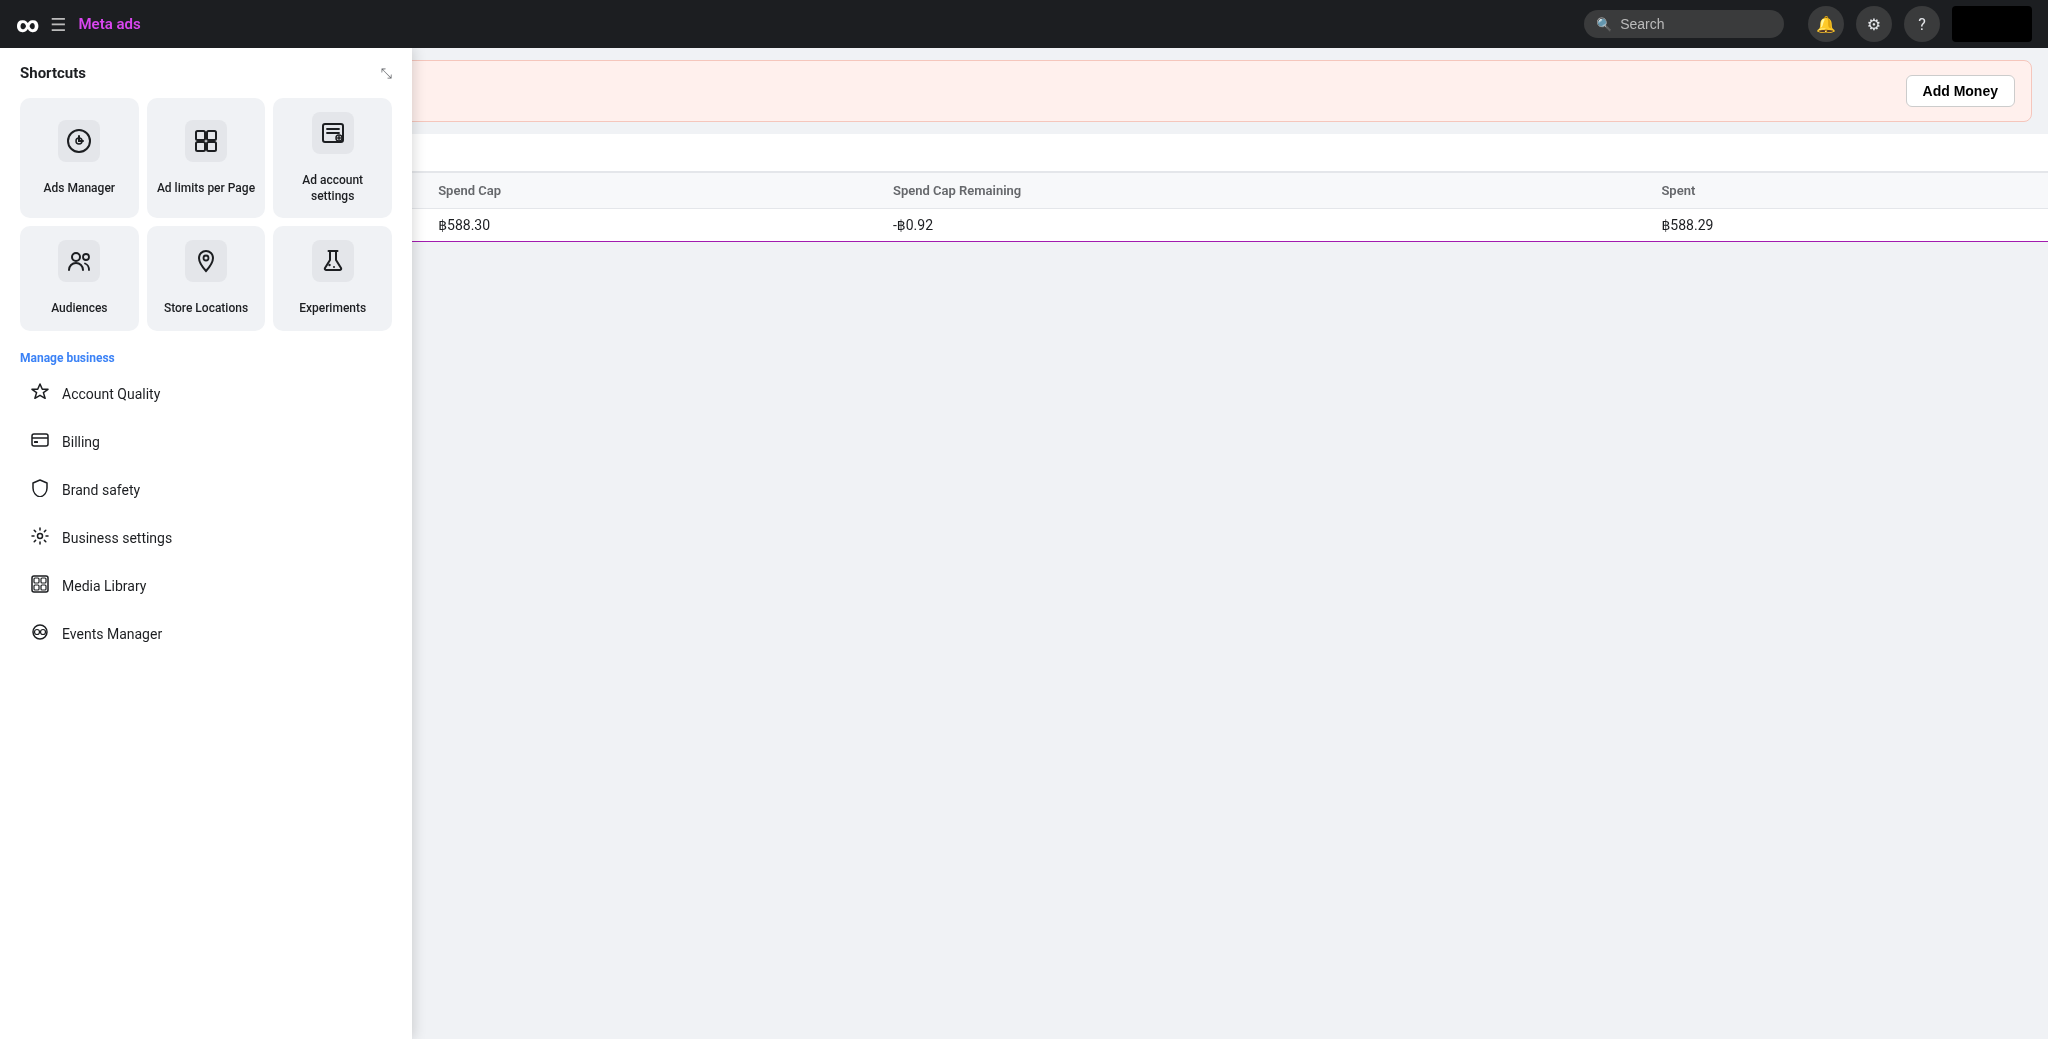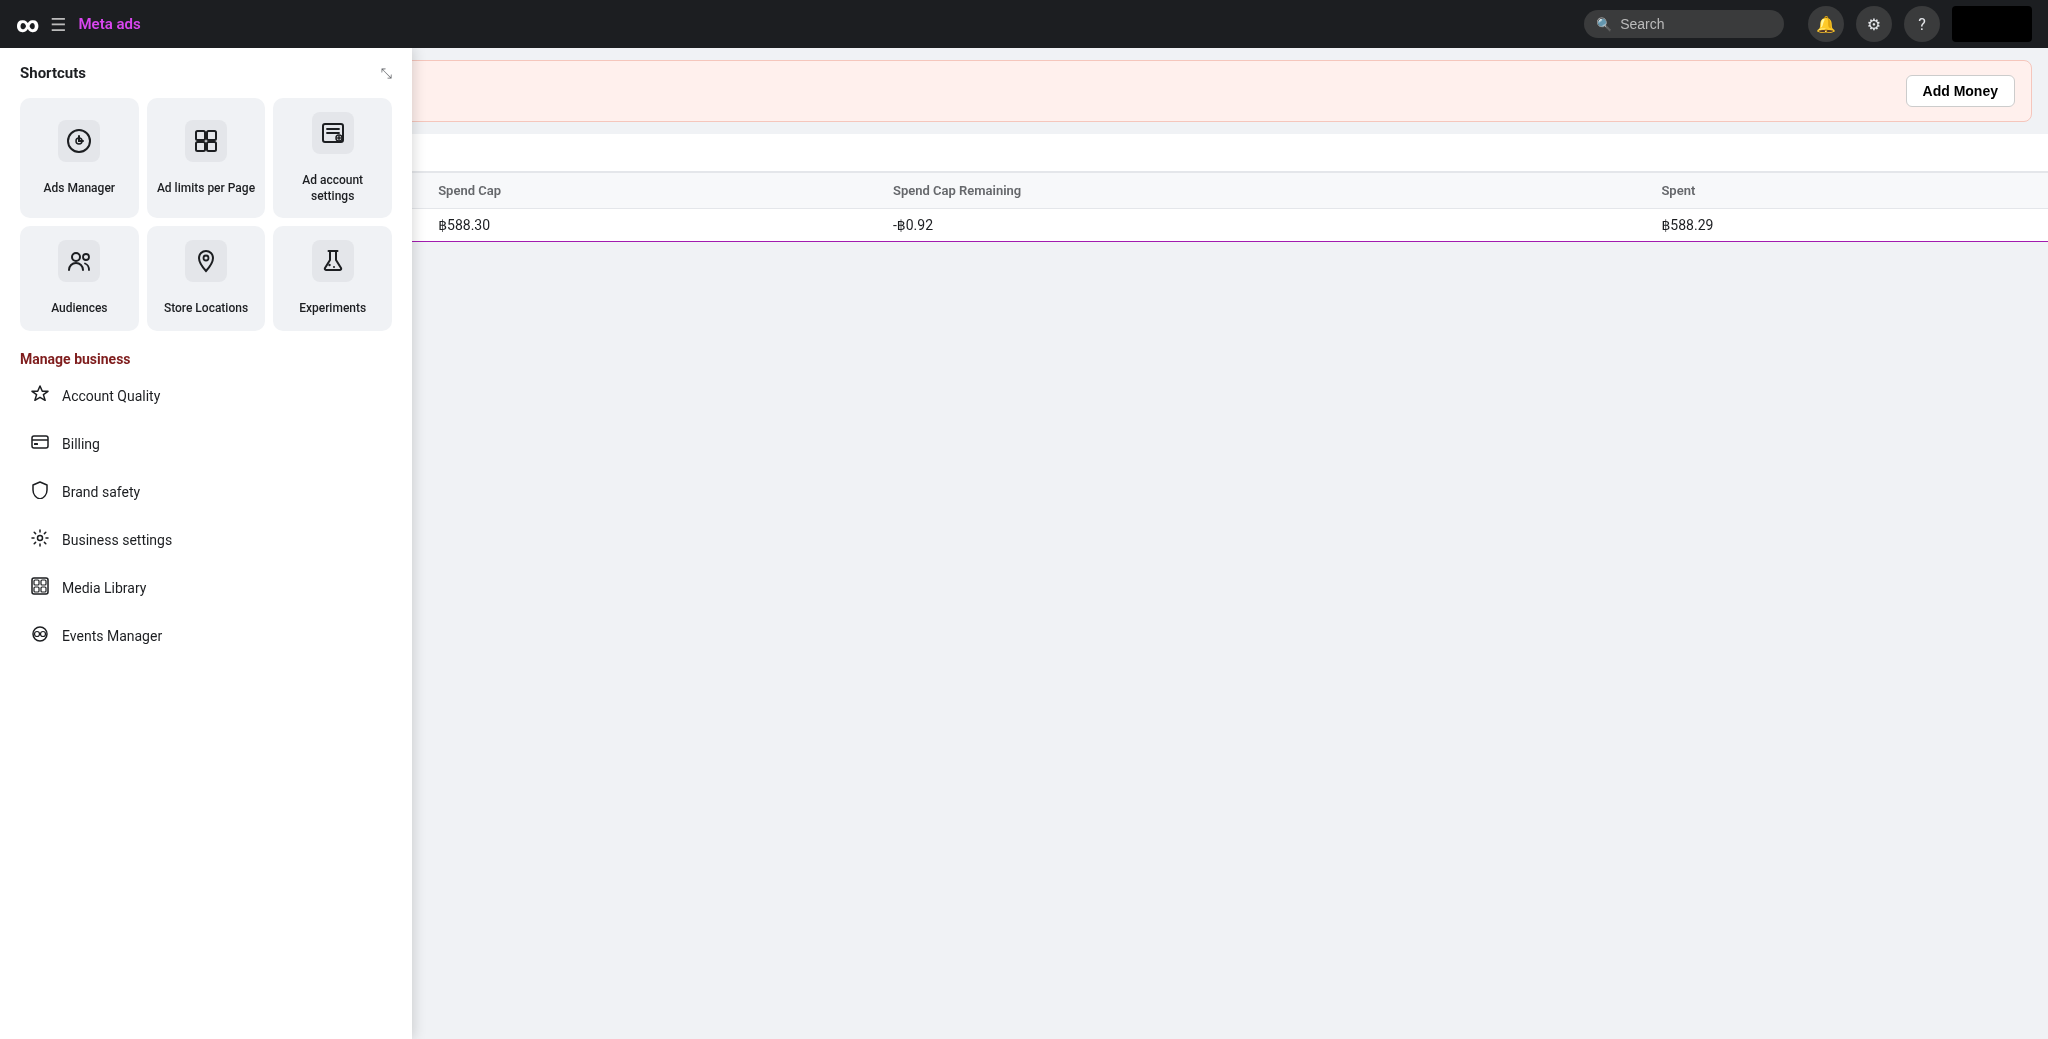--- a/index.html
+++ b/index.html
@@ -245,23 +245,23 @@
     }
     .shortcut-label {
       font-size: 12px;
       font-weight: 500;
       color: #1c1e21;
       line-height: 1.3;
     }
 
     
     .section-title {
-      font-size: 14px;
+      font-size: 12px;
       font-weight: 700;
-      color: #7f1d1d;
+      color: #3b82f6;
       margin-bottom: 8px;
     }
     .menu-list {
       display: flex;
       flex-direction: column;
       gap: 6px;
     }
     .menu-item {
       display: flex;
       align-items: center;

